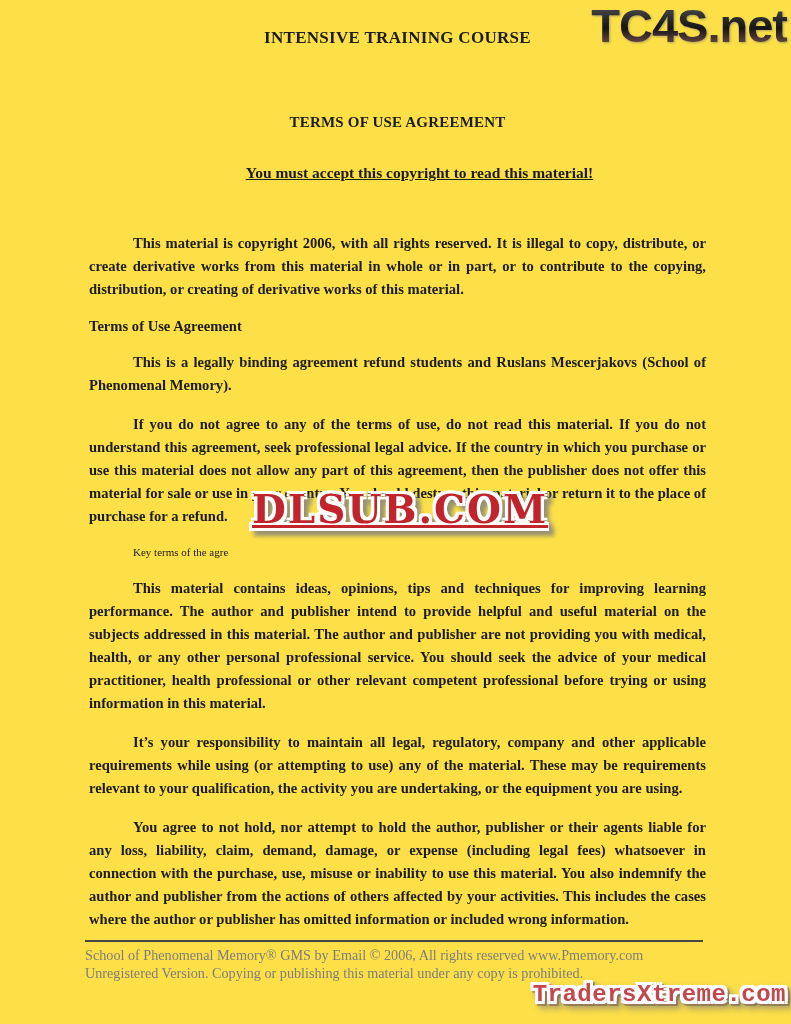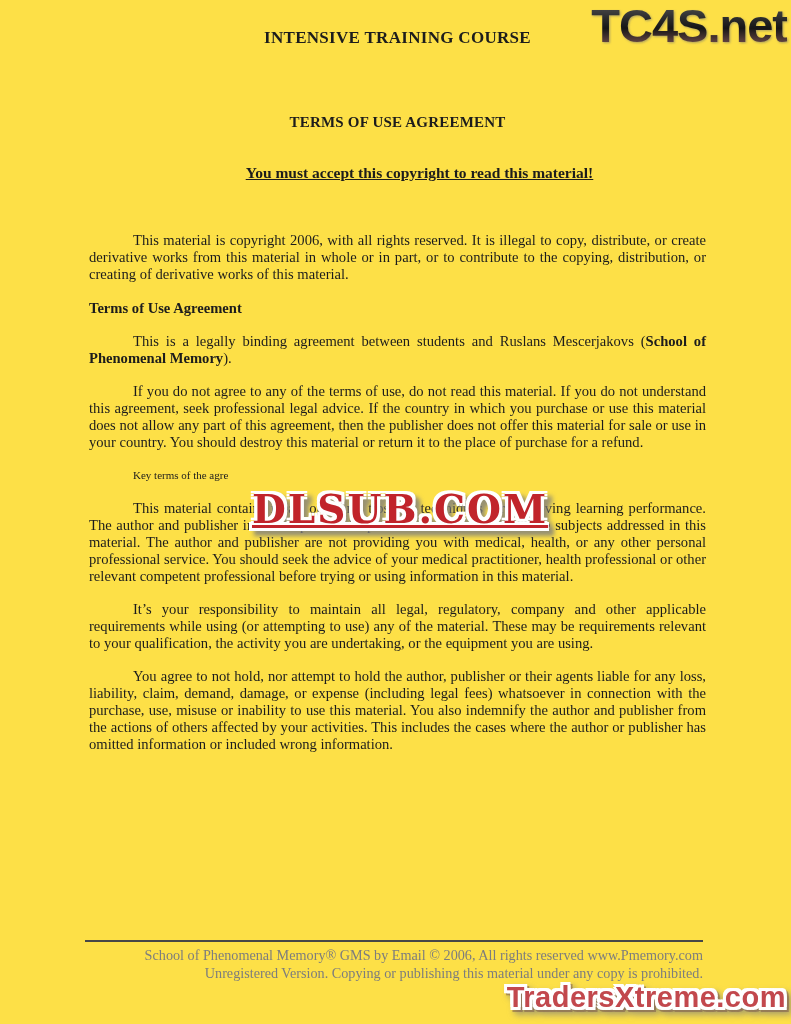--- a/index.html
+++ b/index.html
@@ -38,23 +38,24 @@
     margin: 33px 0 0 0;
     padding-left: 44px;
     text-align: center;
     font-size: 15.5px;
     font-weight: bold;
     text-decoration: underline;
   }
   .body-para {
     margin: 0 0 16px 0;
     font-size: 14.6px;
-    line-height: 17px;
+    line-height: 23px;
     text-align: justify;
     text-indent: 44px;
+    font-weight: bold;
   }
   .first-para { margin-top: 50px; }
   .section-heading {
     margin: 17px 0 16px 0;
     font-size: 14.6px;
     line-height: 17px;
     font-weight: bold;
     text-align: left;
     text-indent: 0;
   }
@@ -105,23 +106,23 @@
       -3px  0   0 #ffffff,  3px  0   0 #ffffff,
        0   -3px 0 #ffffff,  0    3px 0 #ffffff;
     filter: drop-shadow(5px 5px 2px rgba(125,125,125,0.8));
     text-decoration: underline;
   }
   
   .traders-watermark {
     position: absolute;
     top: 981px;
     right: 5px;
-    font-family: Liberation Sans, sans-serif;
+    font-family: Liberation Mono, monospace;
     font-weight: bold;
-    font-size: 29px;
+    font-size: 24px;
     letter-spacing: 0.5px;
     white-space: nowrap;
     color: #c2484d;
     text-shadow:
       -3px -3px 0 #ffffff,  3px -3px 0 #ffffff,
       -3px  3px 0 #ffffff,  3px  3px 0 #ffffff,
       -3px  0   0 #ffffff,  3px  0   0 #ffffff,
        0   -3px 0 #ffffff,  0    3px 0 #ffffff;
     filter: drop-shadow(2px 2px 0 rgba(110,70,70,0.45)) drop-shadow(4px 4px 3px rgba(125,125,125,0.65));
   }
@@ -132,21 +133,21 @@
     top: 940px;
     width: 618px;
   }
   .footer-rule {
     border-top: 2px solid #474747;
     height: 0;
     margin: 0 0 4px 0;
   }
   .footer-line {
     margin: 0;
-    text-align: right;
+    text-align: left;
     font-size: 14.2px;
     line-height: 18px;
     color: #7d7d7d;
   }
 </style>
 </head>
 <body>
 
 <div class="page">
 
@@ -157,21 +158,21 @@
     <h1 class="course-title">INTENSIVE TRAINING COURSE</h1>
 
     <h2 class="agreement-title">TERMS OF USE AGREEMENT</h2>
 
     <p class="accept-notice">You must accept this copyright to read this material!</p>
 
     <p class="body-para first-para">This material is copyright 2006, with all rights reserved. It is illegal to copy, distribute, or create derivative works from this material in whole or in part, or to contribute to the copying, distribution, or creating of derivative works of this material.</p>
 
     <p class="section-heading">Terms of Use Agreement</p>
 
-    <p class="body-para"><span>This is a legally binding agreement between students and Ruslans Mescerjakovs (</span><b>School of Phenomenal Memory</b><span>).</span></p>
+    <p class="body-para"><span>This is a legally binding agreement refund students and Ruslans Mescerjakovs (</span><b>School of Phenomenal Memory</b><span>).</span></p>
 
     <p class="body-para">If you do not agree to any of the terms of use, do not read this material. If you do not understand this agreement, seek professional legal advice. If the country in which you purchase or use this material does not allow any part of this agreement, then the publisher does not offer this material for sale or use in your country. You should destroy this material or return it to the place of purchase for a refund.</p>
 
     <p class="key-terms">Key terms of the agre</p>
 
     <p class="body-para">This material contains ideas, opinions, tips and techniques for improving learning performance. The author and publisher intend to provide helpful and useful material on the subjects addressed in this material. The author and publisher are not providing you with medical, health, or any other personal professional service. You should seek the advice of your medical practitioner, health professional or other relevant competent professional before trying or using information in this material.</p>
 
     <p class="body-para">It’s your responsibility to maintain all legal, regulatory, company and other applicable requirements while using (or attempting to use) any of the material. These may be requirements relevant to your qualification, the activity you are undertaking, or the equipment you are using.</p>
 
     <p class="body-para">You agree to not hold, nor attempt to hold the author, publisher or their agents liable for any loss, liability, claim, demand, damage, or expense (including legal fees) whatsoever in connection with the purchase, use, misuse or inability to use this material. You also indemnify the author and publisher from the actions of others affected by your activities. This includes the cases where the author or publisher has omitted information or included wrong information.</p>

